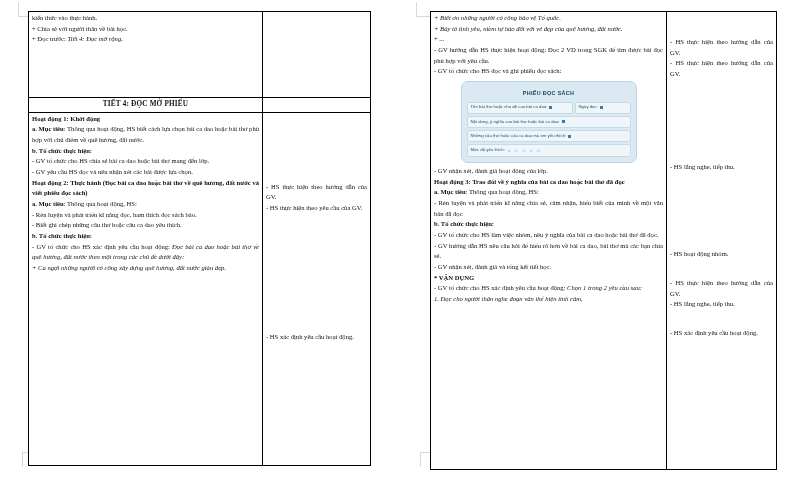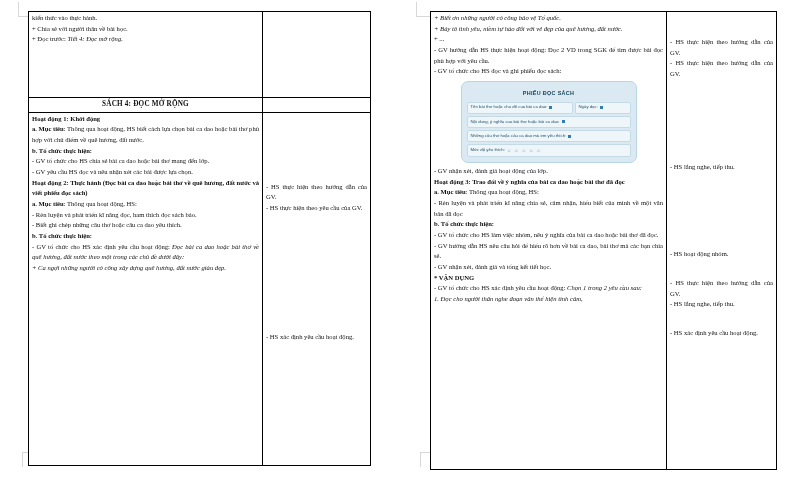--- a/index.html
+++ b/index.html
@@ -114,21 +114,21 @@
         <td class="col-main" style="height:83px;">
           <p class="p j">kiến thức vào thực hành.</p>
           <p class="p j">+ Chia sẻ với người thân về bài học.</p>
           <p class="p j"><span>+ Đọc trước: </span><span class="i">Tiết 4: Đọc mở rộng.</span></p>
         </td>
         <td class="col-side blankcell"></td>
       </tr>
 
       <tr>
         <td class="col-main ctr">
-          <span class="bigtitle">SÁCH 4: ĐỌC MỞ RỘNG</span>
+          <span class="bigtitle">TIẾT 4: ĐỌC MỞ PHIẾU</span>
         </td>
         <td class="col-side blankcell"></td>
       </tr>
 
       <tr>
         <td class="col-main" style="height:350px;">
 
           <p class="p b">Hoạt động 1: Khởi động</p>
           <p class="p j"><span class="b">a. Mục tiêu</span><span>: Thông qua hoạt động, HS biết cách lựa chọn bài ca dao hoặc bài thơ phù hợp với chủ điểm về quê hương, đất nước.</span></p>
           <p class="p b">b. Tổ chức thực hiện:</p>

